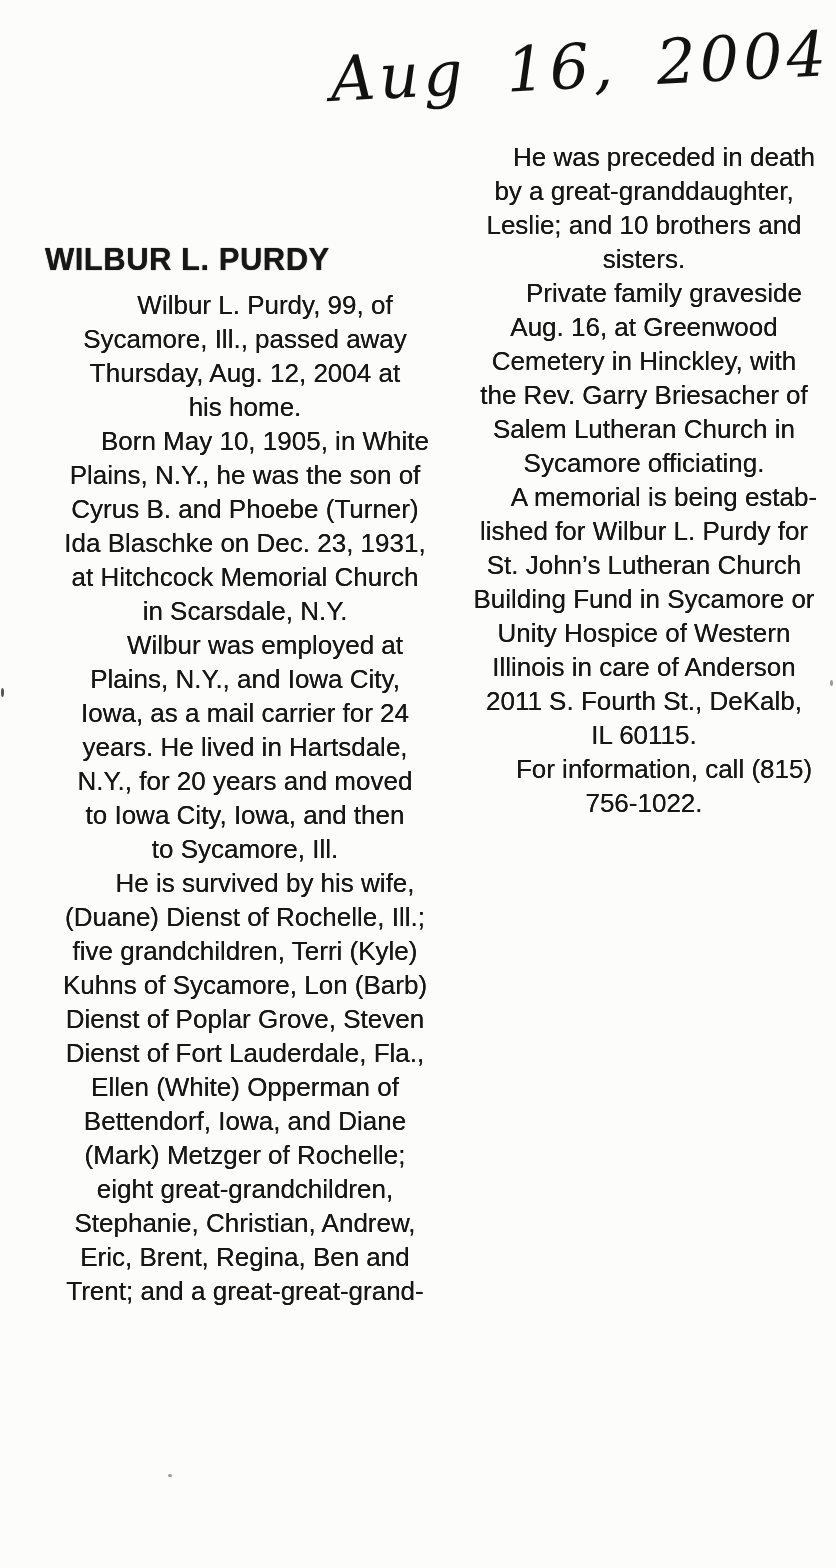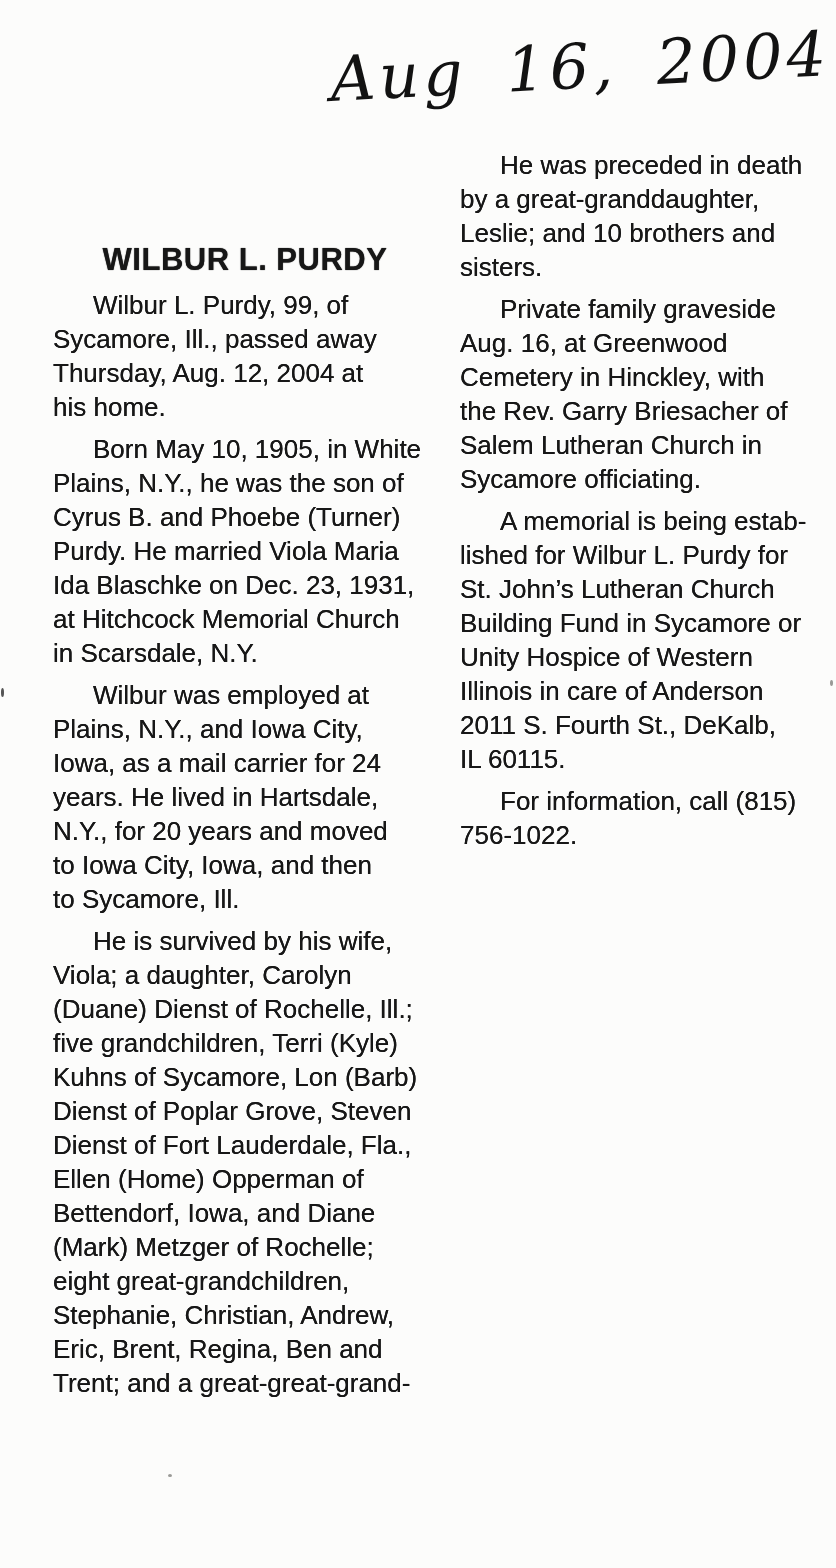--- a/index.html
+++ b/index.html
@@ -37,26 +37,25 @@
     line-height: 34px;
     text-shadow: 0 0 0.6px currentColor; 
     white-space: nowrap;
   }
   .column.left  { left: 45px;  top: 242px; width: 400px; }
   .column.right { left: 452px; top: 140px; width: 384px; }
   .headline {
     font-size: 31px;
     font-weight: bold;
     letter-spacing: 0.5px;
-    text-align: center;
     margin: 0 0 10px 0;
     line-height: 36px;
     text-shadow: 0 0 1px currentColor;
   }
-  .para { margin: 8px; }
+  .para { margin: 0; text-align: center; }
   .para .line:first-child { text-indent: 40px; }
   
   .speck {
     position: absolute;
     background: #9a9a97;
     border-radius: 50%;
   }
   .speck.s1 { left: 168px; top: 1474px; width: 4px; height: 3px; }
   .speck.s2 { left: 1px;   top: 688px;  width: 3px; height: 9px; background:#555; }
   .speck.s3 { left: 830px; top: 680px;  width: 3px; height: 6px; }
@@ -74,43 +73,41 @@
         <div class="para">
           <div class="line">Wilbur L. Purdy, 99, of</div>
           <div class="line">Sycamore, Ill., passed away</div>
           <div class="line">Thursday, Aug. 12, 2004 at</div>
           <div class="line">his home.</div>
         </div>
         <div class="para">
           <div class="line">Born May 10, 1905, in White</div>
           <div class="line">Plains, N.Y., he was the son of</div>
           <div class="line">Cyrus B. and Phoebe (Turner)</div>
-          <div class="line">Purdy. He married Viola Maria</div>
           <div class="line">Ida Blaschke on Dec. 23, 1931,</div>
           <div class="line">at Hitchcock Memorial Church</div>
           <div class="line">in Scarsdale, N.Y.</div>
         </div>
         <div class="para">
           <div class="line">Wilbur was employed at</div>
           <div class="line">Plains, N.Y., and Iowa City,</div>
           <div class="line">Iowa, as a mail carrier for 24</div>
           <div class="line">years. He lived in Hartsdale,</div>
           <div class="line">N.Y., for 20 years and moved</div>
           <div class="line">to Iowa City, Iowa, and then</div>
           <div class="line">to Sycamore, Ill.</div>
         </div>
         <div class="para">
           <div class="line">He is survived by his wife,</div>
-          <div class="line">Viola; a daughter, Carolyn</div>
           <div class="line">(Duane) Dienst of Rochelle, Ill.;</div>
           <div class="line">five grandchildren, Terri (Kyle)</div>
           <div class="line">Kuhns of Sycamore, Lon (Barb)</div>
           <div class="line">Dienst of Poplar Grove, Steven</div>
           <div class="line">Dienst of Fort Lauderdale, Fla.,</div>
-          <div class="line">Ellen (Home) Opperman of</div>
+          <div class="line">Ellen (White) Opperman of</div>
           <div class="line">Bettendorf, Iowa, and Diane</div>
           <div class="line">(Mark) Metzger of Rochelle;</div>
           <div class="line">eight great-grandchildren,</div>
           <div class="line">Stephanie, Christian, Andrew,</div>
           <div class="line">Eric, Brent, Regina, Ben and</div>
           <div class="line">Trent; and a great-great-grand-</div>
         </div>
       </div>
   </div>
 

